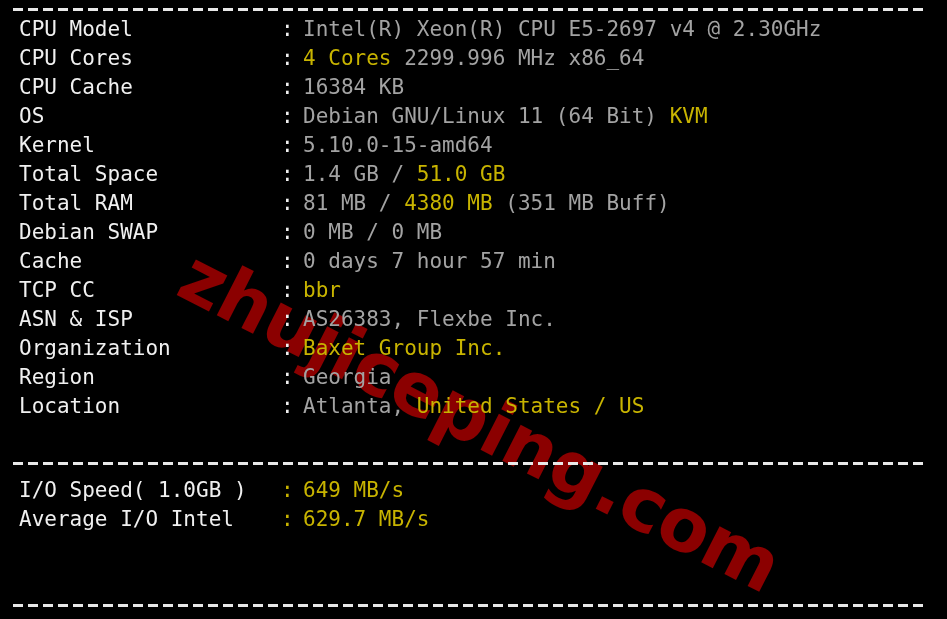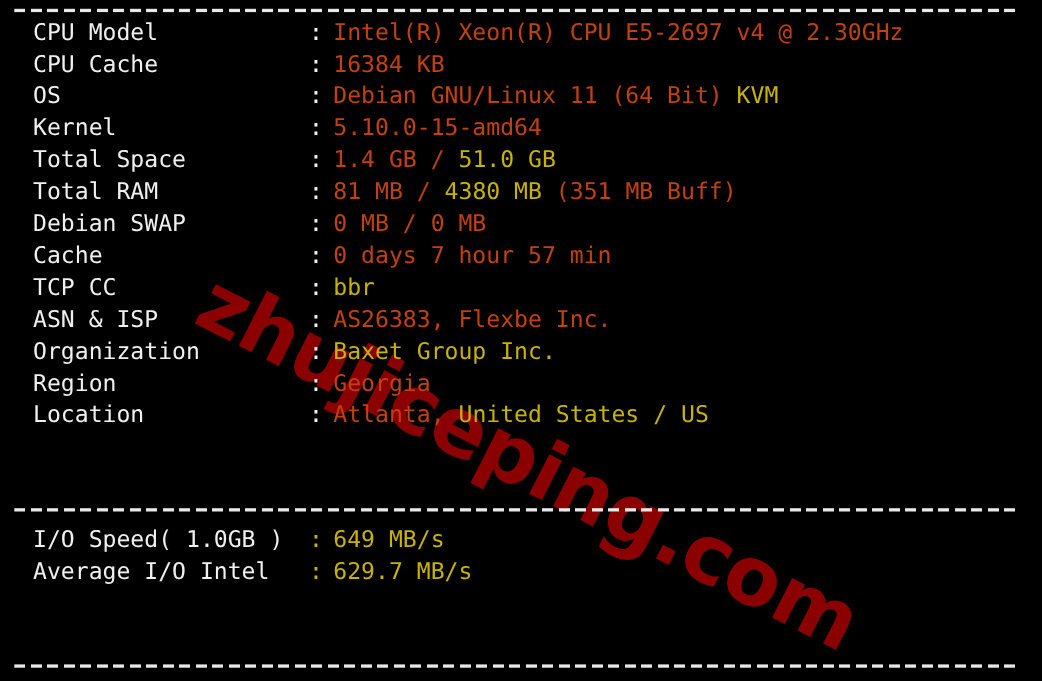--- a/index.html
+++ b/index.html
@@ -65,48 +65,49 @@
   .row {
     height: 29px;
     line-height: 29px;
     white-space: pre;
     font-size: 21px;
   }
 
   .label {
     display: inline-block;
     width: 281px;
-    padding-left: 30px;
+    padding-left: 19px;
     color: #f0f0f0;
     box-sizing: border-box;
   }
   .colon {
     display: inline-block;
     width: 22px;
     color: #f0f0f0;
   }
   .colon.yellow { color: #c8b400; }
 
   .val { }
-  .c { color: #c2410c; }   
+  .c { color: #a3a3a3; }   
   .y { color: #c8b400; }   
 </style>
 </head>
 <body>
 
 <div id="screen">
 
   <div id="watermark">zhujiceping.com</div>
 
   <div id="terminal">
 
     <div class="rule r-top"></div>
 
     <div class="block b-info">
         <div class="row"><span class="label">CPU Model</span><span class="colon">:</span><span class="val"><span class="c">Intel(R) Xeon(R) CPU E5-2697 v4 @ 2.30GHz</span></span></div>
+        <div class="row"><span class="label">CPU Cores</span><span class="colon">:</span><span class="val"><span class="y">4 Cores </span><span class="c">2299.996 MHz x86_64</span></span></div>
         <div class="row"><span class="label">CPU Cache</span><span class="colon">:</span><span class="val"><span class="c">16384 KB</span></span></div>
         <div class="row"><span class="label">OS</span><span class="colon">:</span><span class="val"><span class="c">Debian GNU/Linux 11 (64 Bit) </span><span class="y">KVM</span></span></div>
         <div class="row"><span class="label">Kernel</span><span class="colon">:</span><span class="val"><span class="c">5.10.0-15-amd64</span></span></div>
         <div class="row"><span class="label">Total Space</span><span class="colon">:</span><span class="val"><span class="c">1.4 GB </span><span class="c">/ </span><span class="y">51.0 GB</span></span></div>
         <div class="row"><span class="label">Total RAM</span><span class="colon">:</span><span class="val"><span class="c">81 MB </span><span class="c">/ </span><span class="y">4380 MB </span><span class="c">(351 MB Buff)</span></span></div>
         <div class="row"><span class="label">Debian SWAP</span><span class="colon">:</span><span class="val"><span class="c">0 MB / 0 MB</span></span></div>
         <div class="row"><span class="label">Cache</span><span class="colon">:</span><span class="val"><span class="c">0 days 7 hour 57 min</span></span></div>
         <div class="row"><span class="label">TCP CC</span><span class="colon">:</span><span class="val"><span class="y">bbr</span></span></div>
         <div class="row"><span class="label">ASN &amp; ISP</span><span class="colon">:</span><span class="val"><span class="c">AS26383, Flexbe Inc.</span></span></div>
         <div class="row"><span class="label">Organization</span><span class="colon">:</span><span class="val"><span class="y">Baxet Group Inc.</span></span></div>

